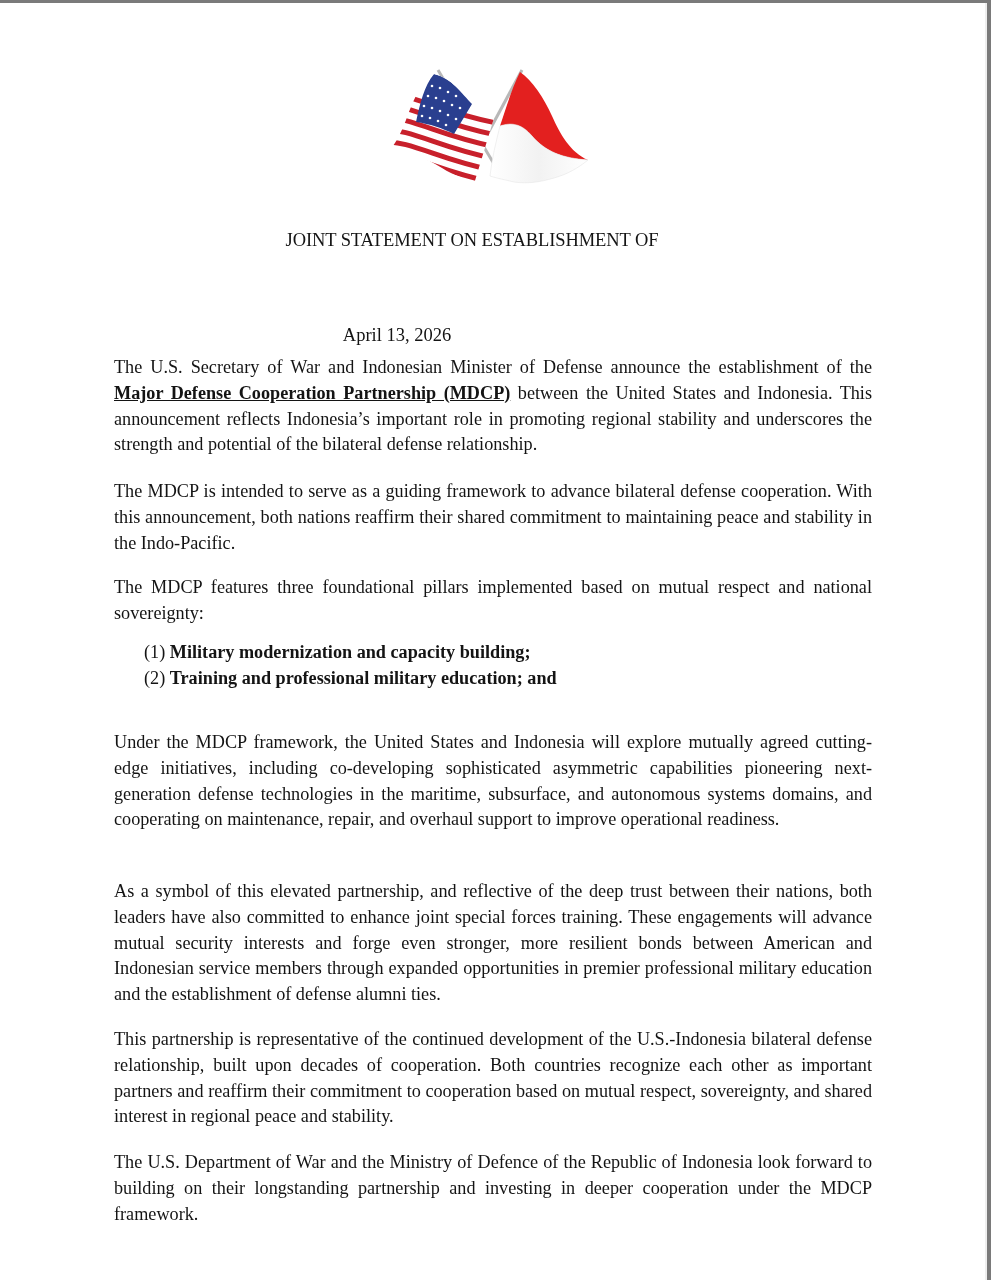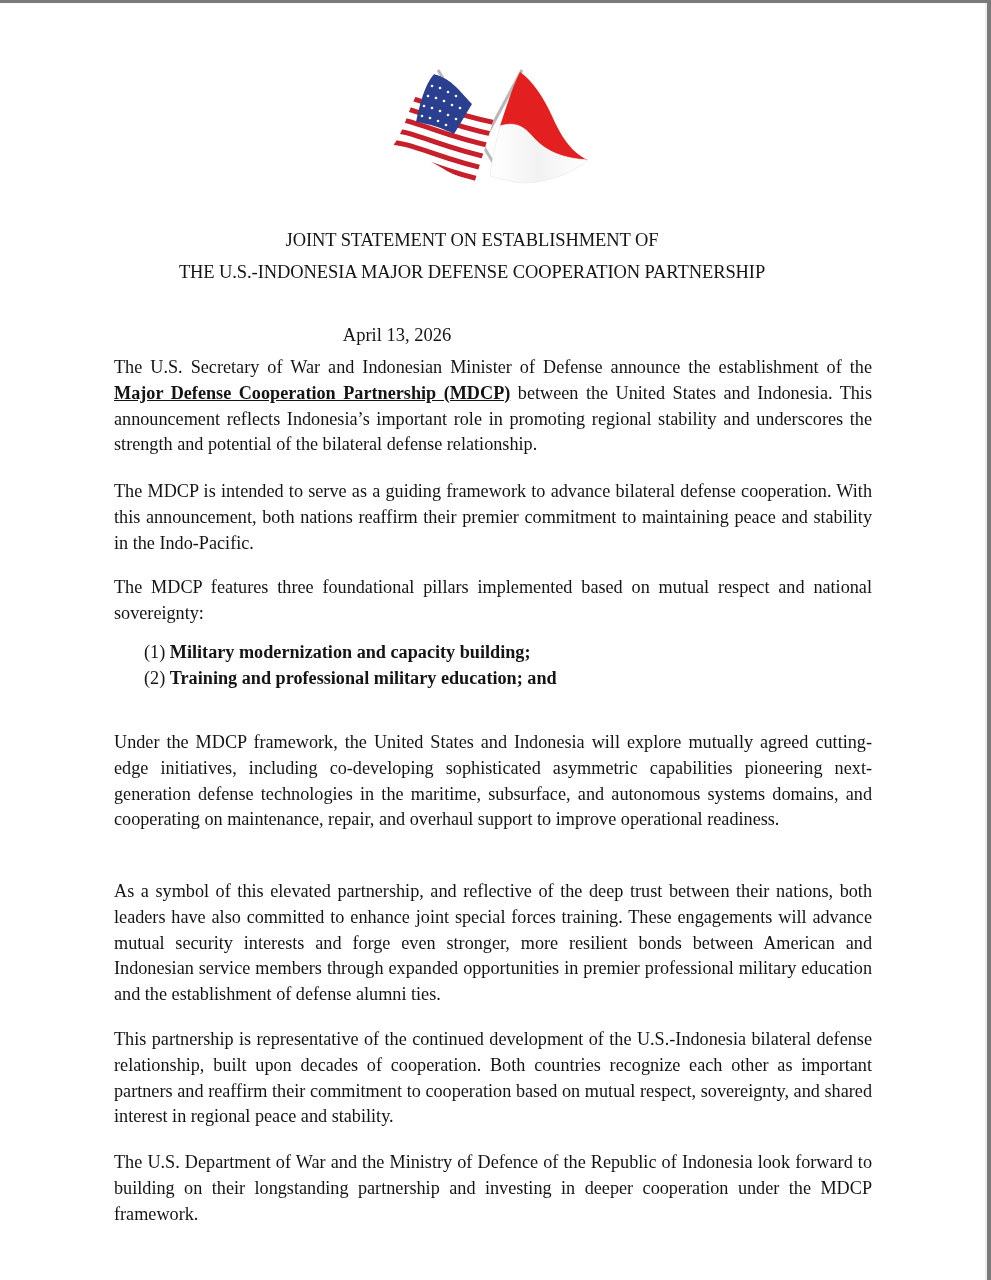--- a/index.html
+++ b/index.html
@@ -144,28 +144,27 @@
   </g>
 
   <g>
     <path d="M138 8 C150 16 162 34 170 52 C178 70 188 88 206 96 C180 94 164 88 150 72 C140 60 130 58 118 62 C124 44 130 24 138 8 Z" fill="#e3201f"></path>
     <path d="M118 62 C130 58 140 60 150 72 C164 88 180 94 206 96 C196 104 186 110 172 114 C158 118 146 120 132 118 C124 116 114 114 108 112 C110 94 114 78 118 62 Z" fill="url(#idshade)" stroke="#e6e6e6" stroke-width="0.6"></path>
   </g>
 </svg>
 
 <div class="title-block">
   <div>JOINT STATEMENT ON ESTABLISHMENT OF</div>
-  <div>THE U.S.-INDONESIA MAJOR DEFENSE COOPERATION PARTNERSHIP</div>
 </div>
 
 <div class="date">April 13, 2026</div>
 
 <p class="para" style="top:355px"><span>The U.S. Secretary of War and Indonesian Minister of Defense announce the establishment of the </span><b>Major Defense Cooperation Partnership (MDCP)</b><span> between the United States and Indonesia. This announcement reflects Indonesia’s important role in promoting regional stability and underscores the strength and potential of the bilateral defense relationship.</span></p>
 
-<p class="para" style="top:479px">The MDCP is intended to serve as a guiding framework to advance bilateral defense cooperation. With this announcement, both nations reaffirm their premier commitment to maintaining peace and stability in the Indo-Pacific.</p>
+<p class="para" style="top:479px">The MDCP is intended to serve as a guiding framework to advance bilateral defense cooperation. With this announcement, both nations reaffirm their shared commitment to maintaining peace and stability in the Indo-Pacific.</p>
 
 <p class="para" style="top:575px">The MDCP features three foundational pillars implemented based on mutual respect and national sovereignty:</p>
 
 <ul class="pillars">
   <li><span class="num">(1)</span> <span class="txt">Military modernization and capacity building;</span><span></span></li>
   <li><span class="num">(2)</span> <span class="txt">Training and professional military education; and</span><span></span></li>
 </ul>
 
 <p class="para" style="top:730px">Under the MDCP framework, the United States and Indonesia will explore mutually agreed cutting-edge initiatives, including co-developing sophisticated asymmetric capabilities pioneering next-generation defense technologies in the maritime, subsurface, and autonomous systems domains, and cooperating on maintenance, repair, and overhaul support to improve operational readiness.</p>
 

